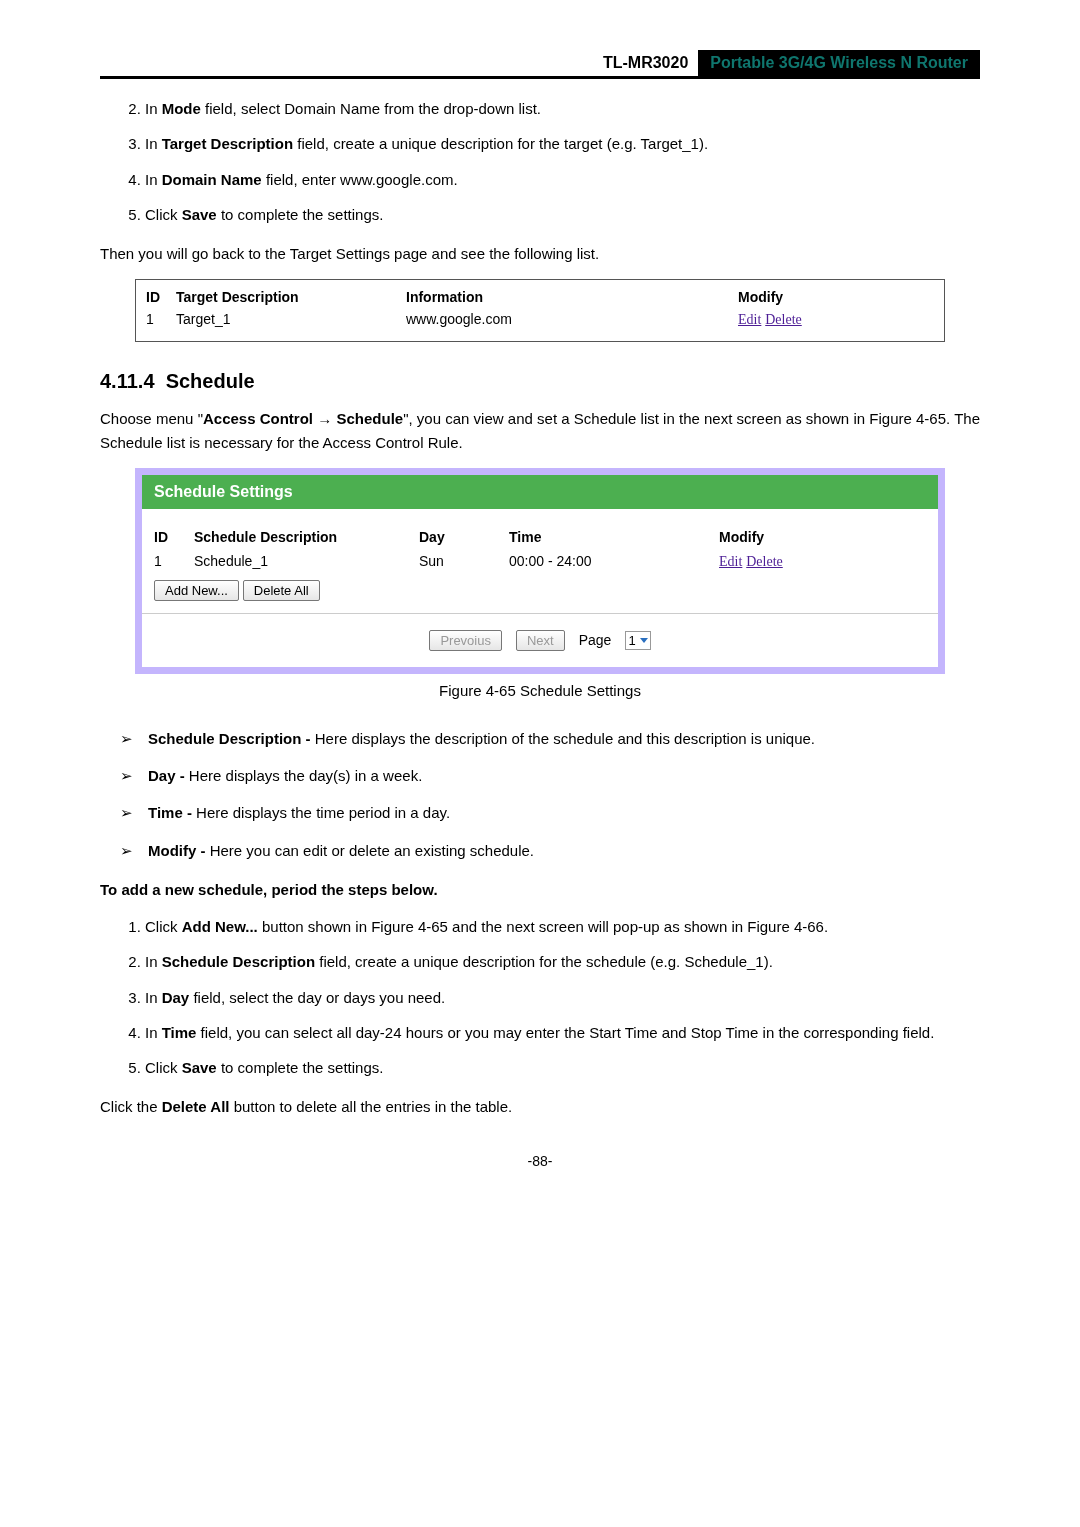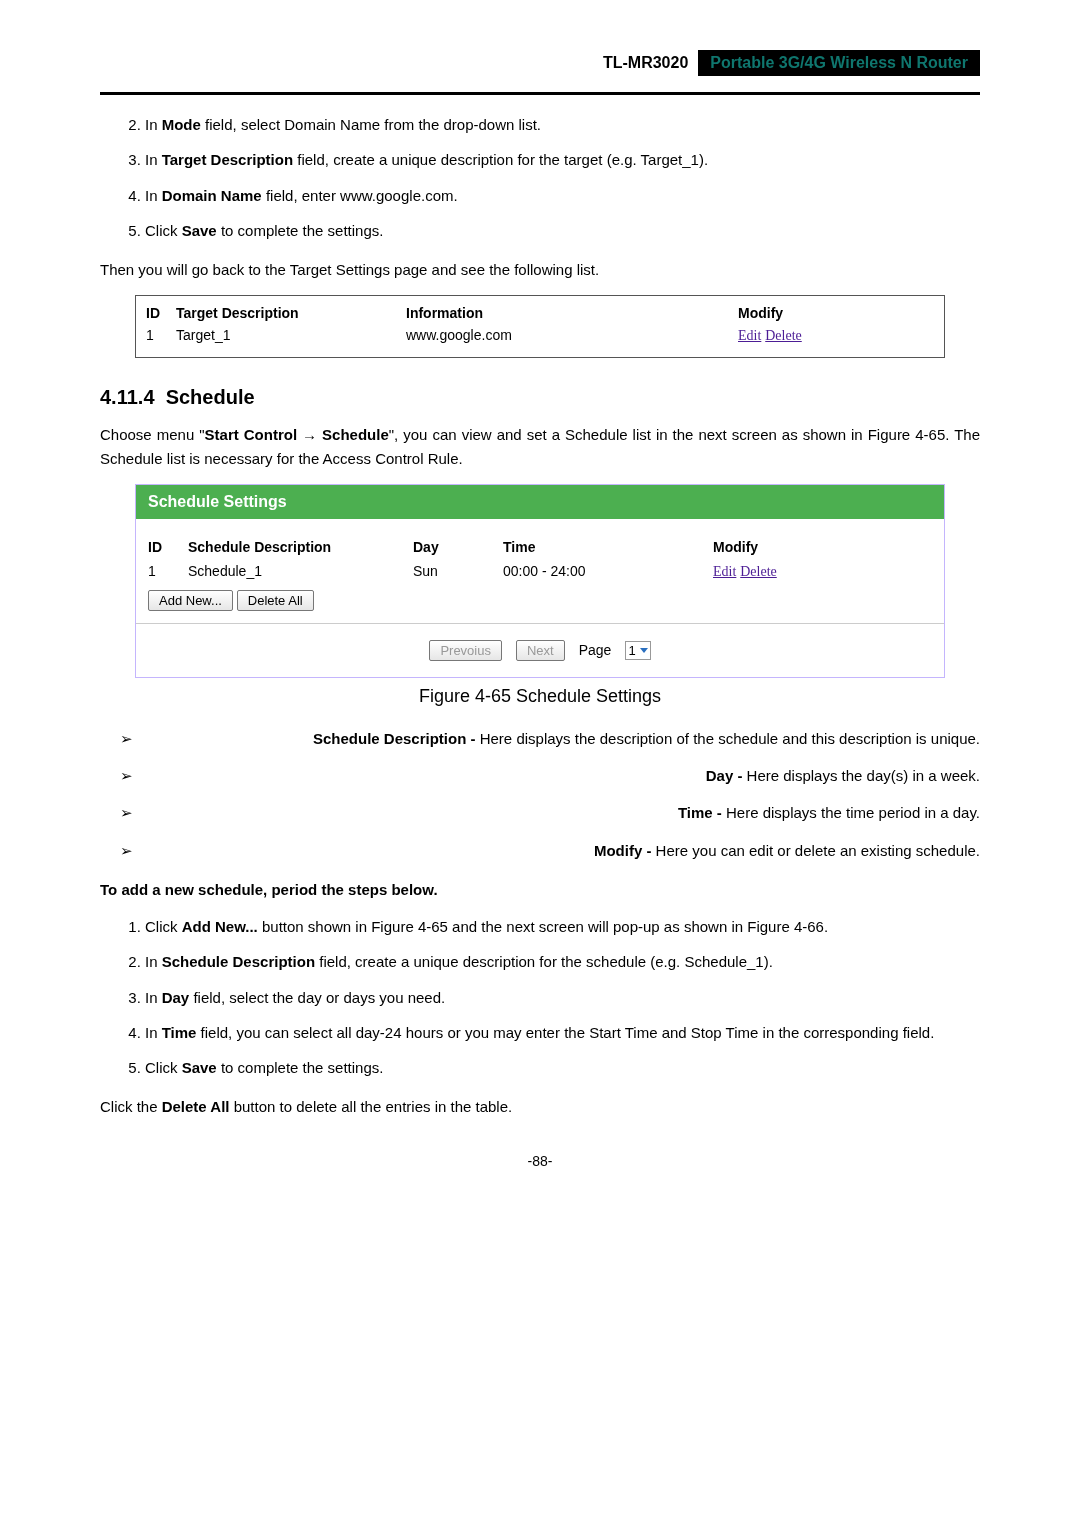--- a/index.html
+++ b/index.html
@@ -13,21 +13,21 @@
   }
   .page {
     padding: 50px 100px 40px 100px;
     box-sizing: border-box;
   }
   .page-header {
     display: flex;
     justify-content: flex-end;
     align-items: center;
     border-bottom: 3px solid #000;
-    padding-bottom: 16px;
+    padding-bottom: 0px;
     margin-bottom: 18px;
   }
   .hdr-model {
     font-weight: bold;
     padding: 4px 10px;
     font-size: 16px;
   }
   .hdr-title {
     background: #000;
     color: #0f766e;
@@ -70,21 +70,21 @@
     padding: 3px 0;
   }
   .target-row.header { font-weight: bold; }
   .tcol-id { width: 30px; }
   .tcol-desc { width: 230px; }
   .tcol-info { width: 332px; }
   .tcol-mod { width: 140px; }
   .link-red { color: #4c1d95; text-decoration: underline; cursor: pointer; font-family: Liberation Serif, serif; }
   
   .sched-box {
-    border: 1px solid #c4b5fd;
+    border: 7px solid #c4b5fd;
     margin: 6px 35px 8px 35px;
     background: #fff;
     font-size: 14px;
   }
   .sched-title {
     background: #4CAF50;
     color: #fff;
     font-weight: bold;
     padding: 8px 12px;
     font-size: 16px;
@@ -136,28 +136,27 @@
     background: #fff;
   }
   .caret-down {
     width: 0; height: 0;
     border-left: 4px solid transparent;
     border-right: 4px solid transparent;
     border-top: 5px solid #2a6fbf;
   }
   .fig-caption {
     text-align: center;
-    margin-bottom: 20px;
-    font-size: 18px;
+    margin-bottom: 28px;
+    font-size: 15px;
   }
   ul.bullets {
     list-style: none;
     margin: 0 0 16px 20px;
     padding: 0;
-    text-align: right;
   }
   ul.bullets > li {
     margin-bottom: 14px;
     line-height: 1.55;
     padding-left: 28px;
     position: relative;
   }
   ul.bullets > li::before {
     content: "➢";
     position: absolute;
@@ -204,21 +203,21 @@
         <span class="link-red">Edit</span>
         <span class="link-red">Delete</span>
       </div>
     </div>
   </div>
 
   <div class="h4">
     <span>4.11.4</span>&nbsp;&nbsp;<span>Schedule</span>
   </div>
 
-  <div class="body-text justify">Choose menu "<b>Start Control</b> → <b>Schedule</b>", you can view and set a Schedule list in the next screen as shown in Figure 4-65. The Schedule list is necessary for the Access Control Rule.</div>
+  <div class="body-text justify">Choose menu "<b>Access Control</b> → <b>Schedule</b>", you can view and set a Schedule list in the next screen as shown in Figure 4-65. The Schedule list is necessary for the Access Control Rule.</div>
 
   <div class="sched-box">
     <div class="sched-title">Schedule Settings</div>
     <div class="sched-inner">
       <div class="sched-row header">
         <div class="scol-id">ID</div>
         <div class="scol-desc">Schedule Description</div>
         <div class="scol-day">Day</div>
         <div class="scol-time">Time</div>
         <div class="scol-mod">Modify</div>

